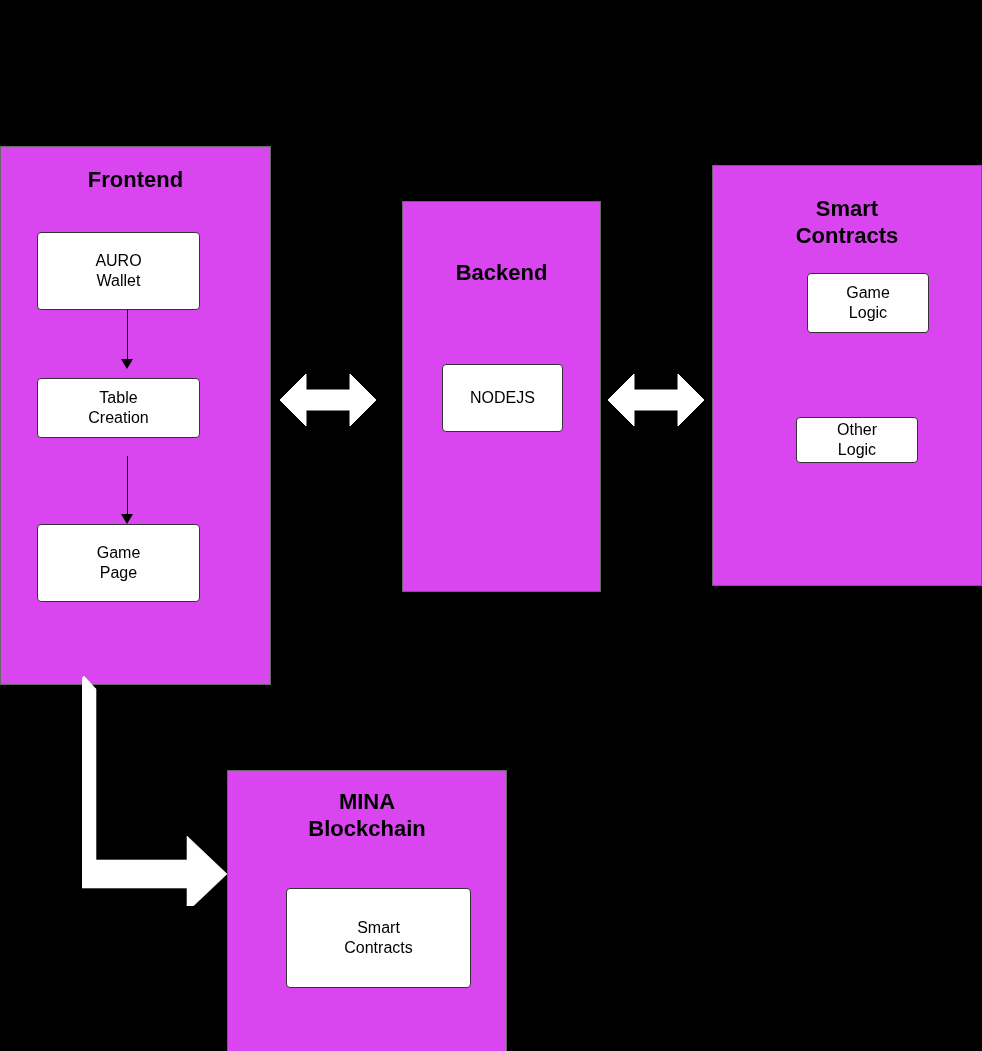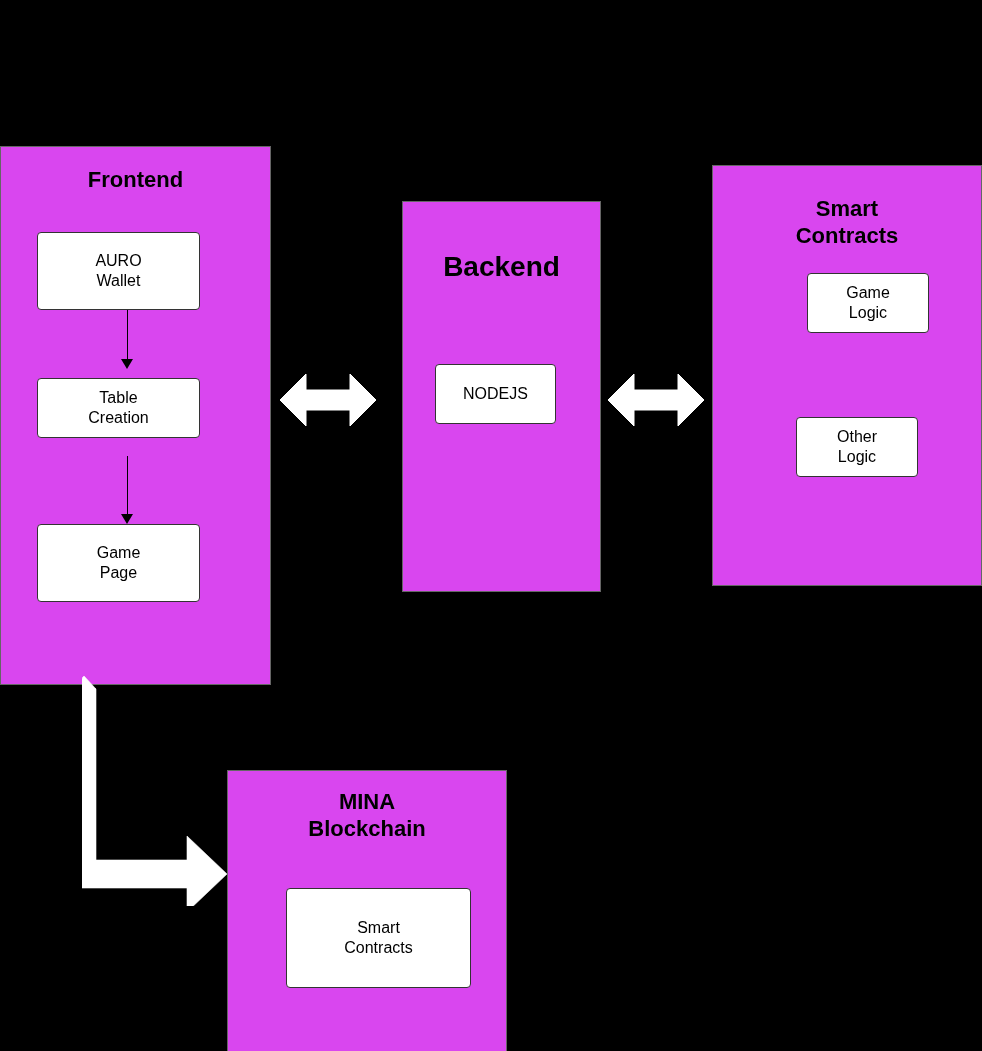--- a/index.html
+++ b/index.html
@@ -104,37 +104,37 @@
     <div class="vconn" style="left:126px; top:309px; height:64px;"></div>
     <div class="vhead" style="left:120px; top:367px;"></div>
 
     <div class="node" style="left:36px; top:377px; width:163px; height:78px;">
       <span class="node-label">Game
 Page</span>
     </div>
   </div>
 
   <div class="panel" style="left:402px; top:201px; width:199px; height:391px;">
-    <div class="panel-title" style="top:48px; font-size:28px;">Backend</div>
+    <div class="panel-title" style="top:58px; font-size:22px;">Backend</div>
 
-    <div class="node" style="left:32px; top:162px; width:121px; height:60px;">
+    <div class="node" style="left:39px; top:162px; width:121px; height:68px;">
       <span class="node-label">NODEJS</span>
     </div>
   </div>
 
   <div class="panel" style="left:712px; top:165px; width:270px; height:421px;">
     <div class="panel-title" style="top:30px; font-size:22px;">Smart
 Contracts</div>
 
     <div class="node" style="left:94px; top:107px; width:122px; height:60px;">
       <span class="node-label">Game
 Logic</span>
     </div>
 
-    <div class="node" style="left:83px; top:251px; width:122px; height:60px;">
+    <div class="node" style="left:83px; top:251px; width:122px; height:46px;">
       <span class="node-label">Other
 Logic</span>
     </div>
   </div>
 
   <div class="panel" style="left:227px; top:770px; width:280px; height:290px;">
     <div class="panel-title" style="top:18px; font-size:22px;">MINA
 Blockchain</div>
 
     <div class="node" style="left:58px; top:117px; width:185px; height:100px;">

